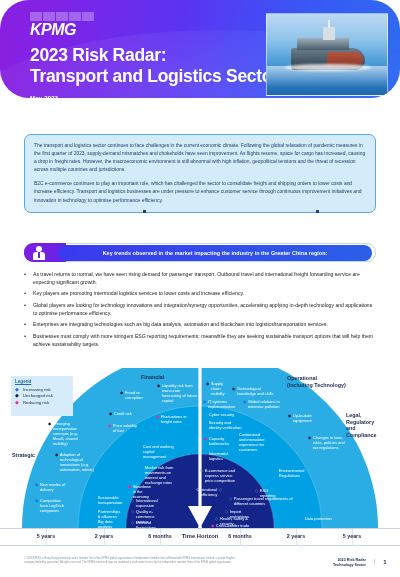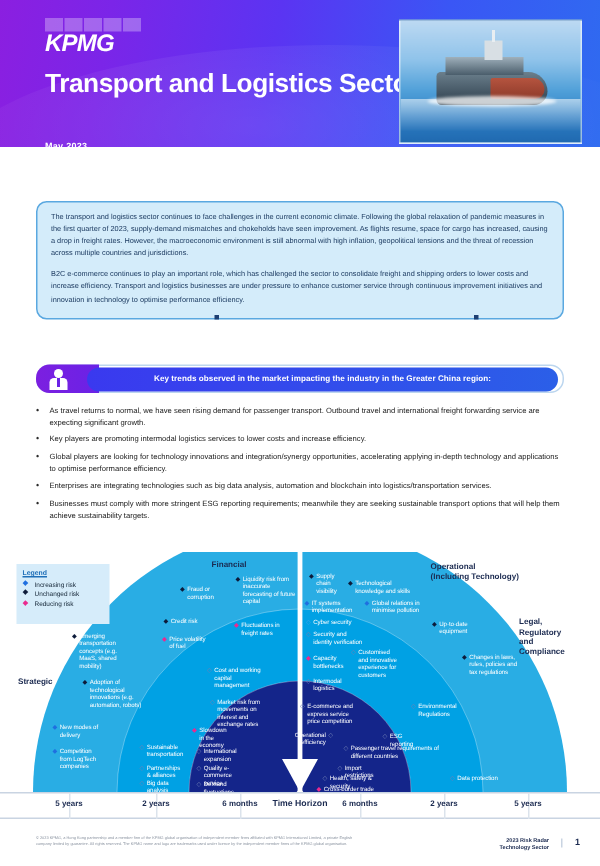--- a/index.html
+++ b/index.html
@@ -10,20 +10,21 @@
     position:relative;
     overflow:hidden;
     color:#1a1a2e;
   }
 
   
   .header {
     position:relative; width:400px; height:98px;
     background:linear-gradient(100deg,#8b1fe0 0%,#7b25e8 18%,#5b34f2 45%,#3a56f5 72%,#2f6bf0 100%);
     overflow:hidden;
+    border-radius:29px;
   }
   .hdr-swoosh {
     position:absolute; left:-40px; top:30px; width:520px; height:180px;
     border-radius:50%;
     background:radial-gradient(ellipse at 40% 30%, rgba(255,255,255,.10), rgba(255,255,255,0) 62%);
     pointer-events:none;
   }
   .kpmg-logo {
     position:absolute; left:30px; top:12px; width:64px;
   }
@@ -222,20 +223,21 @@
       <span></span>
         <span></span>
         <span></span>
         <span></span>
         <span></span>
     </div>
     <div class="kpmg-word">KPMG</div>
   </div>
 
   <div class="hdr-title">
+    <div>2023 Risk Radar:</div>
     <div>Transport and Logistics Sector</div>
   </div>
 
   <div class="hdr-date">May 2023</div>
 
   <div class="hdr-photo">
     <div class="ship-wake"></div>
     <div class="ship-hull"></div>
     <div class="ship-deck"></div>
     <div class="ship-red"></div>

